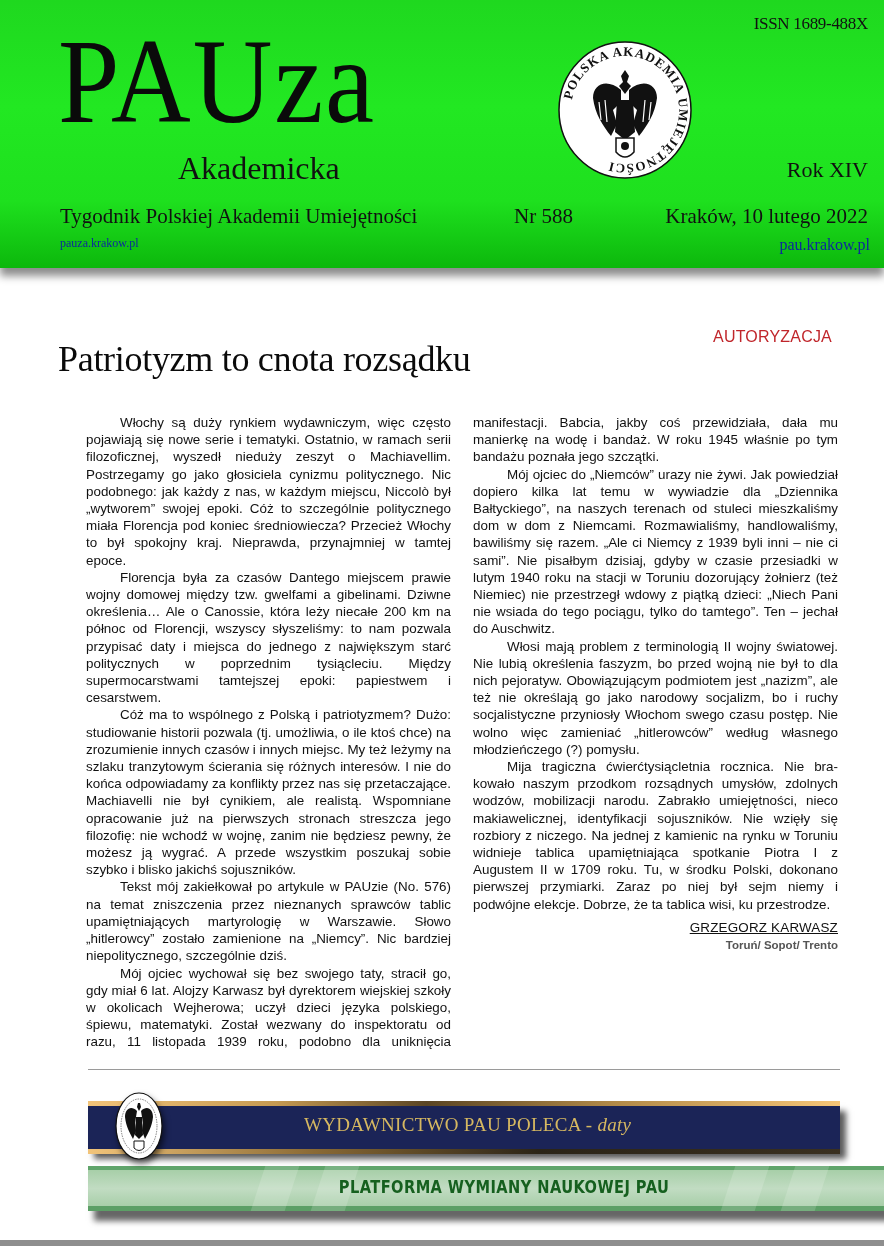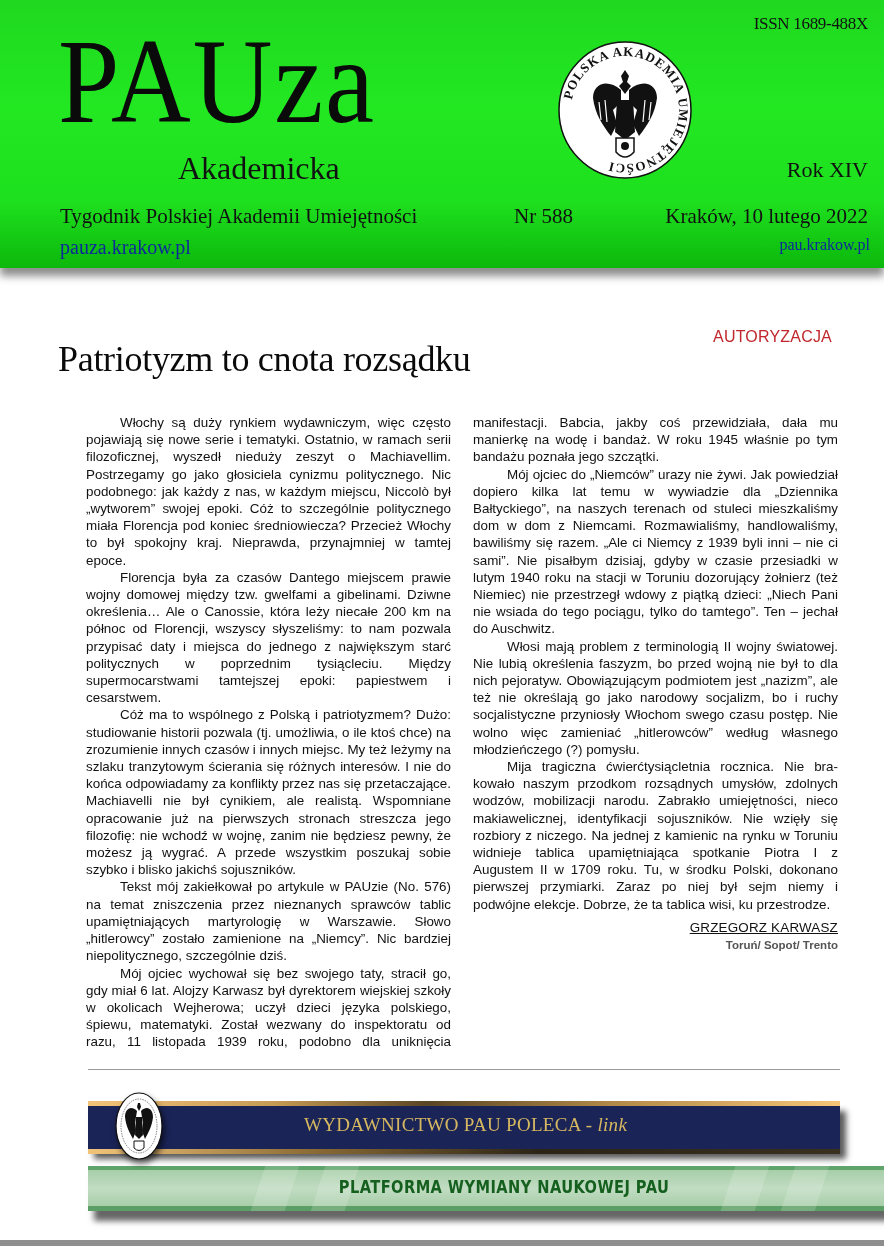--- a/index.html
+++ b/index.html
@@ -14,21 +14,21 @@
   }
   .issn { position: absolute; right: 16px; top: 14px; font-family: "Liberation Serif", serif; font-size: 17px; color: #111; letter-spacing: -0.3px; }
   .logo-title { position: absolute; left: 58px; top: 22px; font-family: "Liberation Serif", serif; font-size: 120px; line-height: 1; color: #0a0a0a; letter-spacing: 2px; font-weight: normal; transform: scaleX(0.92); transform-origin: left top; }
   .logo-sub { position: absolute; left: 178px; top: 150px; font-family: "Liberation Serif", serif; font-size: 32px; color: #111; }
   .seal { position: absolute; left: 555px; top: 40px; width: 140px; height: 140px; }
   .rok { position: absolute; right: 16px; top: 157px; font-family: "Liberation Serif", serif; font-size: 22px; color: #111; }
   .subtitle-row { position: absolute; left: 60px; right: 16px; top: 204px; font-family: "Liberation Serif", serif; font-size: 21px; color: #111; }
   .subtitle-row .org { position: absolute; left: 0; }
   .subtitle-row .nr { position: absolute; left: 454px; }
   .subtitle-row .date { position: absolute; right: 0; }
-  .url-left { position: absolute; left: 60px; top: 236px; font-family: "Liberation Serif", serif; font-size: 20px; color: #0d2a9b; text-decoration: none; }
+  .url-left { position: absolute; left: 60px; top: 236px; font-family: "Liberation Serif", serif; font-size: 12px; color: #0d2a9b; text-decoration: none; }
   .url-right { position: absolute; right: 14px; top: 236px; font-family: "Liberation Serif", serif; font-size: 16px; color: #0d2a9b; text-decoration: none; }
 
   
   .section-label { position: absolute; right: 52px; top: 328px; font-size: 16px; color: #c0262b; letter-spacing: 0.2px; }
   .article-title { position: absolute; left: 58px; top: 338px; font-family: "Liberation Serif", serif; font-size: 36px; font-weight: normal; color: #0a0a0a; letter-spacing: -0.3px; text-align: right; }
 
   .columns { position: absolute; left: 86px; top: 414px; width: 752px; height: 640px; column-count: 2; column-gap: 22px; column-fill: auto; }
   .columns p { font-size: 13.4px; line-height: 17.2px; text-align: justify; text-indent: 34px; hyphens: manual; color: #111; }
   .signature { break-inside: avoid; }
   .author { text-align: right; font-size: 13.4px; line-height: 17.2px; margin-top: 6px; letter-spacing: 0.2px; text-decoration: underline; }
@@ -110,21 +110,21 @@
   <p>Mija tragiczna ćwierćtysiącletnia rocznica. Nie bra­kowało naszym przodkom rozsądnych umysłów, zdol­nych wodzów, mobilizacji narodu. Zabrakło umiejętno­ści, nieco makiawelicznej, identyfikacji sojuszników. Nie wzięły się rozbiory z niczego. Na jednej z kamienic na rynku w Toruniu widnieje tablica upamiętniająca spo­tkanie Piotra I z Augustem II w 1709 roku. Tu, w środku Polski, dokonano pierwszej przymiarki. Zaraz po niej był sejm niemy i podwójne elekcje. Dobrze, że ta tablica wisi, ku przestrodze.</p>
   <div class="signature">
     <div class="author">GRZEGORZ KARWASZ</div>
     <div class="location">Toruń/ Sopot/ Trento</div>
   </div>
 </article>
 
 <div class="divider"></div>
 
 <a class="banner-pau">
-  <span class="label"><span>WYDAWNICTWO PAU POLECA - </span><i>link</i></span>
+  <span class="label"><span>WYDAWNICTWO PAU POLECA - </span><i>daty</i></span>
 </a>
 
 <svg class="banner-seal" viewBox="0 0 50 70">
   <ellipse cx="25" cy="35" rx="23" ry="33" fill="#fff" stroke="#111" stroke-width="1.2"></ellipse>
   <ellipse cx="25" cy="35" rx="18" ry="27" fill="none" stroke="#333" stroke-width="0.6" stroke-dasharray="1.5 1"></ellipse>
   <g fill="#111">
     <path d="M23 20 C17 14 11 18 11 26 C12 36 16 42 19 48 L22 40 L21 32z"></path>
     <path d="M27 20 C33 14 39 18 39 26 C38 36 34 42 31 48 L28 40 L29 32z"></path>
     <path d="M22 26 L28 26 L29 44 L25 48 L21 44z"></path>
     <path d="M24 12 l2 0 l1 4 l-2 4 l-2 -4z"></path>

